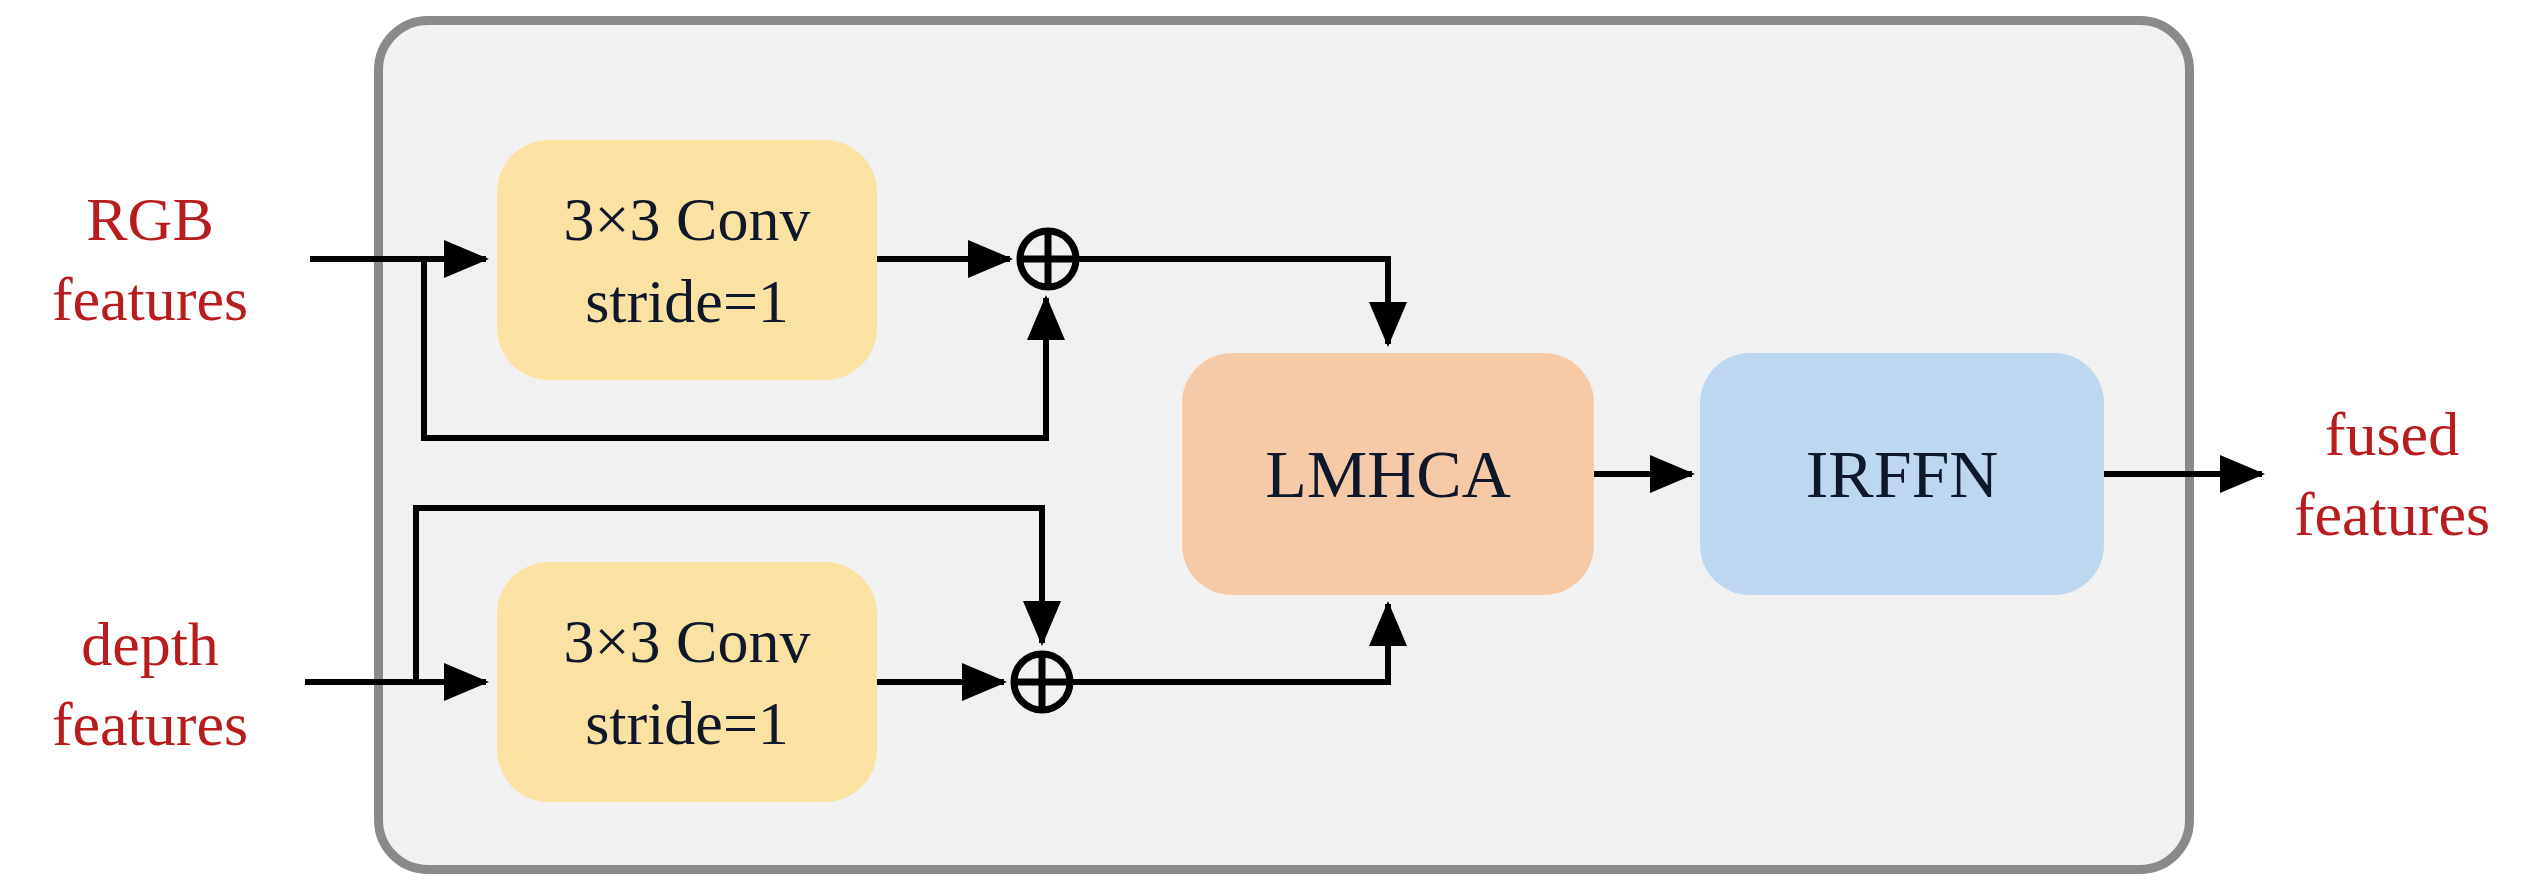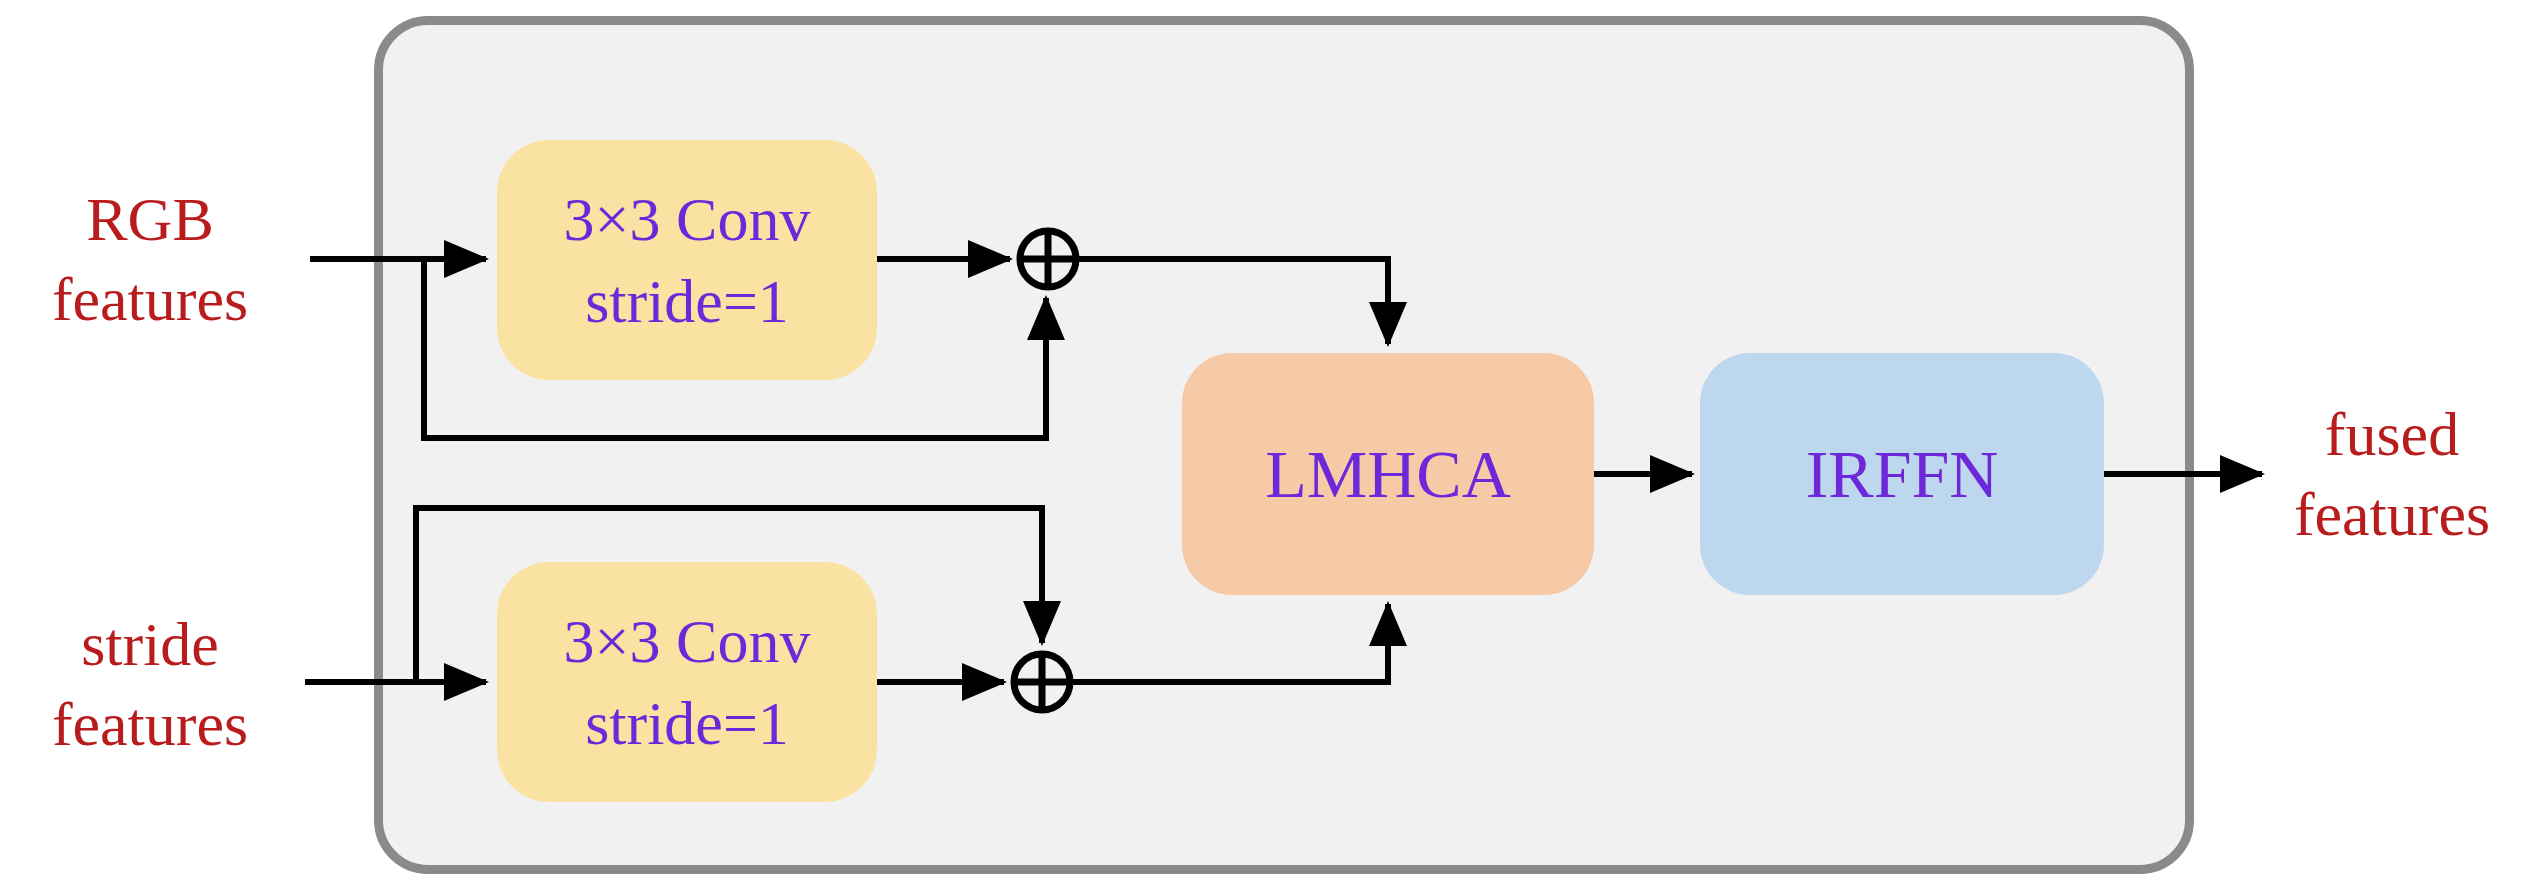--- a/index.html
+++ b/index.html
@@ -48,21 +48,21 @@
   .io-depth { left: 0px;    top: 604px; width: 300px; height: 160px; }
   .io-fused { left: 2248px; top: 394px; width: 288px; height: 160px; }
 
   .node {
     display: flex;
     flex-direction: column;
     align-items: center;
     justify-content: center;
     text-align: center;
     box-sizing: border-box;
-    color: #6d28d9;
+    color: #0f172a;
   }
   .conv-box {
     left: 497px;
     width: 380px; height: 240px;
     background: var(--conv_fill);
     border-radius: 52px;
     font-size: 62px;
     line-height: 82px;
   }
   .conv-top    { top: 140px; }
@@ -137,21 +137,21 @@
       <path class="op-cross" d="M1016,682 H1068 M1042,656 V708"></path>
     </g>
   </svg>
 
   <div class="abs io-label io-rgb">
     <span>RGB</span>
     <span>features</span>
   </div>
 
   <div class="abs io-label io-depth">
-    <span>stride</span>
+    <span>depth</span>
     <span>features</span>
   </div>
 
   <div class="abs io-label io-fused">
     <span>fused</span>
     <span>features</span>
   </div>
 
   <div class="abs node conv-box conv-top">
     <span>3×3 Conv</span>

